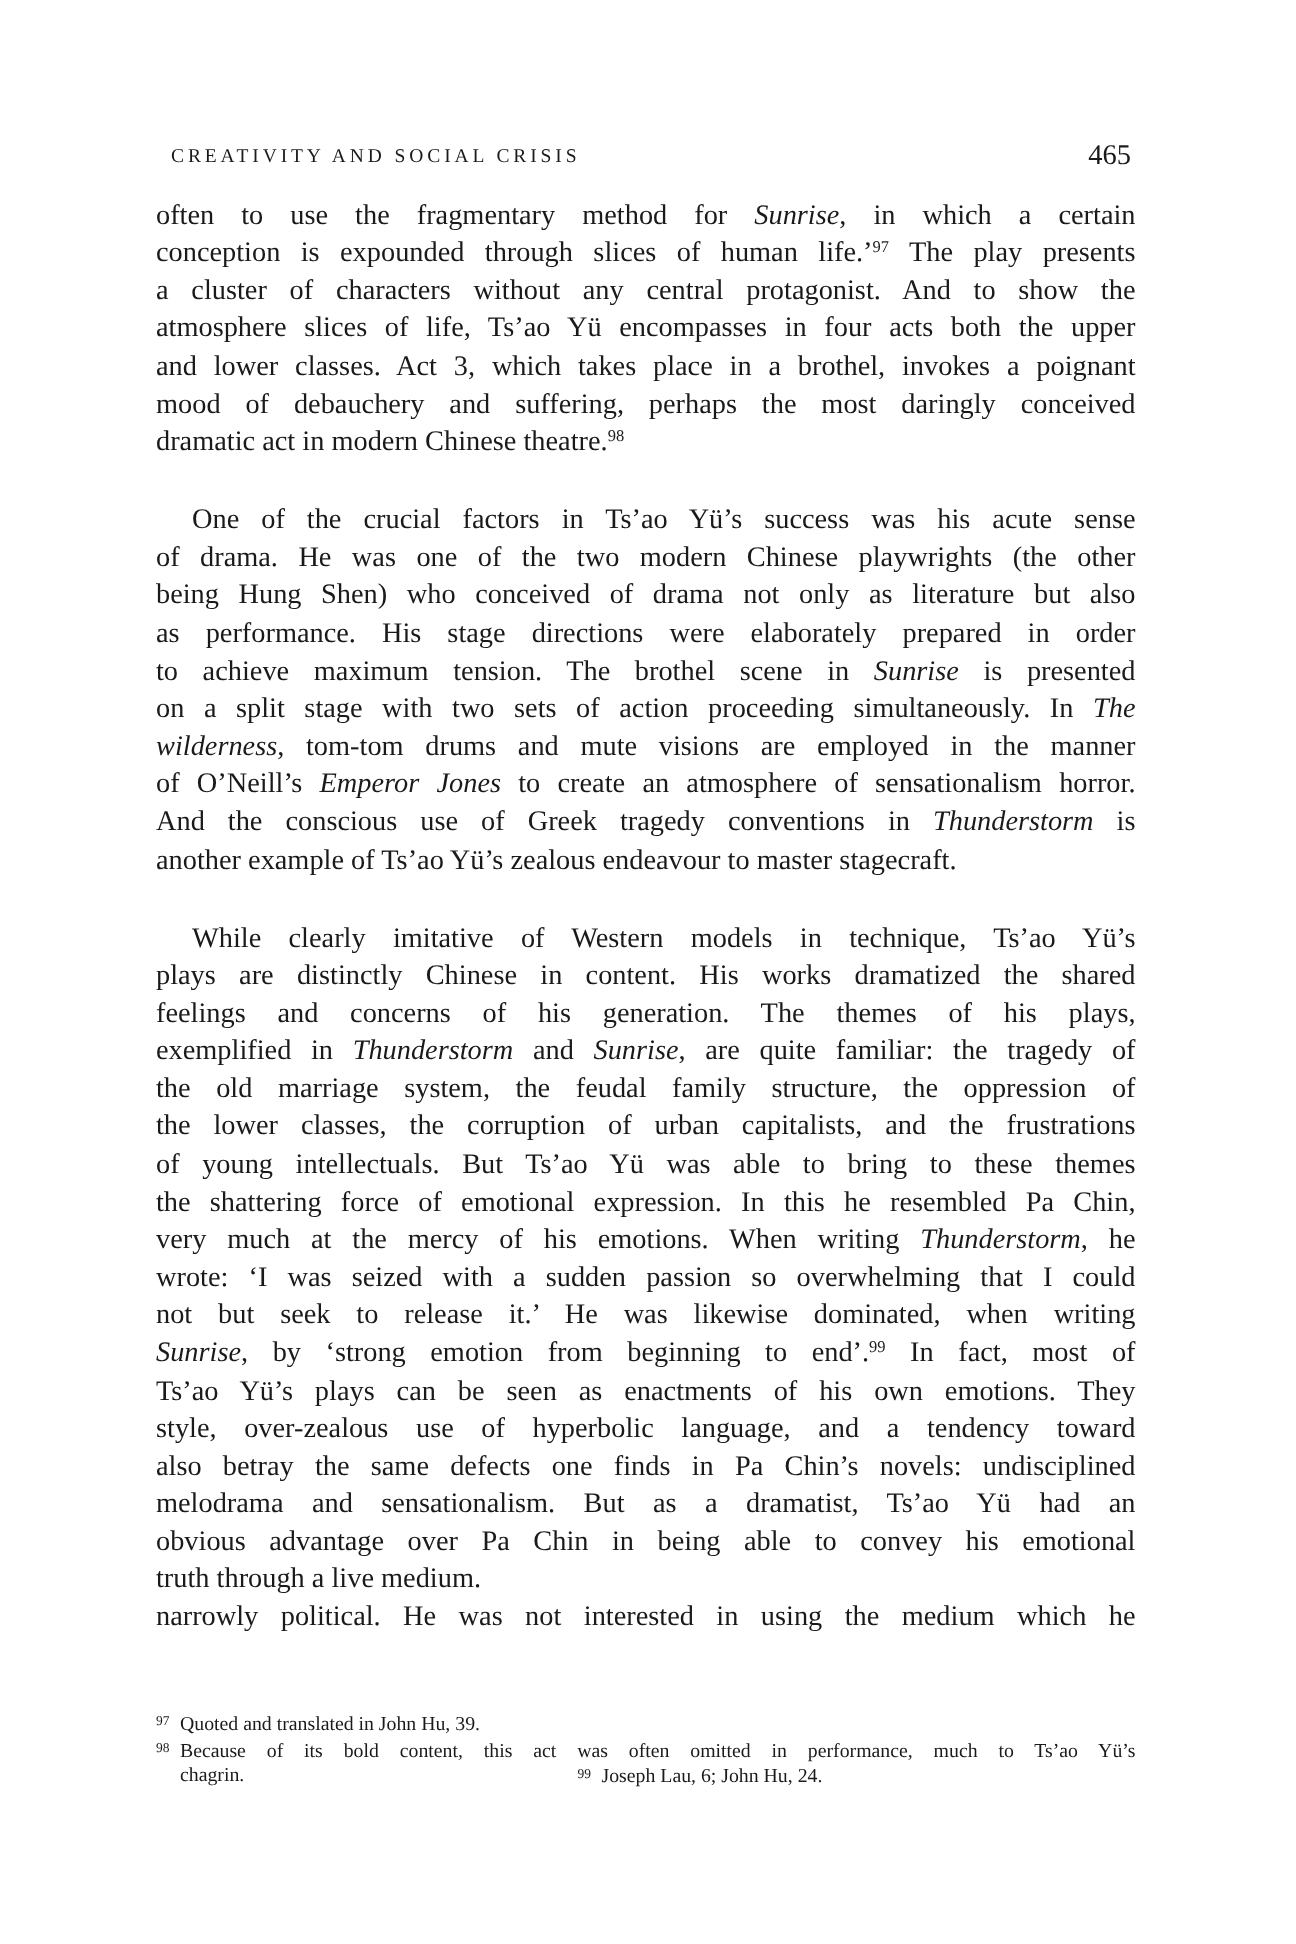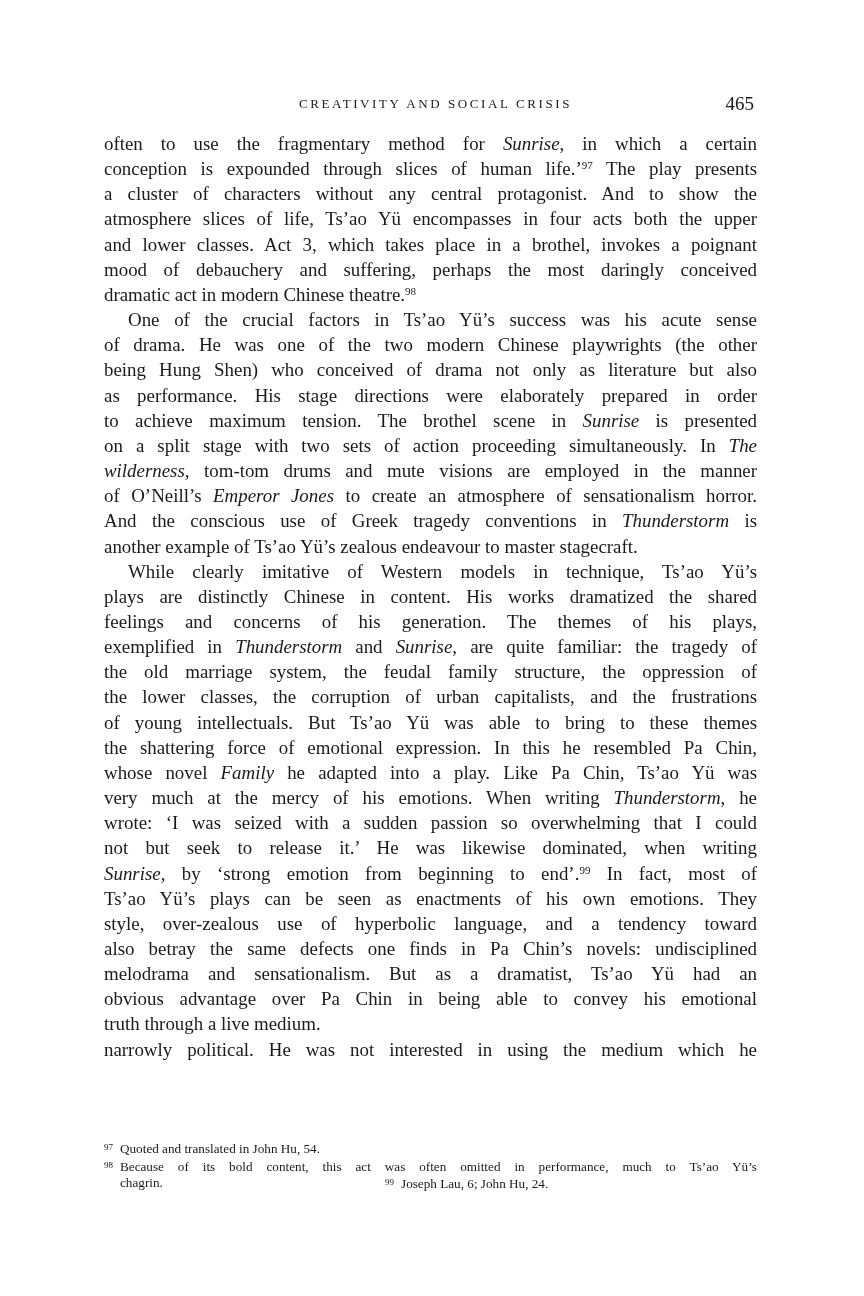--- a/index.html
+++ b/index.html
@@ -1,26 +1,26 @@
 <!DOCTYPE html>
 <html><head>
 <meta charset="utf-8">
 <style>
   html, body { margin: 0; padding: 0; background: #ffffff; }
   body { width: 864px; height: 1296px; position: relative; overflow: hidden;
          font-family: "Liberation Serif", "DejaVu Serif", serif; color: #1a1a1a; }
   .header { position: absolute; top: 93px; left: 104px; width: 653px; height: 22px; }
-  .running-head { position: absolute; left: 0; width: 100%; text-align: center;
+  .running-head { position: absolute; left: 0; width: 100%; text-align: left;
                   font-size: 13px; letter-spacing: 2.6px; top: 3px; padding-left: 10px; box-sizing: border-box; }
   .page-number { position: absolute; right: 3px; top: 0px; font-size: 19px; margin-left: 20px; }
   .body-text { position: absolute; top: 131px; left: 104px; width: 653px; }
   .line { display: block; height: 25.16px; line-height: 25.16px; font-size: 18.9px;
           text-align: justify; text-align-last: justify; white-space: nowrap; }
   .line.last { text-align-last: left; }
-  .line.indent { padding-left: 24px; }
+  .line.indent { padding-left: 24px; margin-top: 27px; }
   i { font-style: italic; }
   sup { font-size: 11px; vertical-align: 6px; line-height: 0; }
   .footnotes { position: absolute; top: 1139px; left: 104px; width: 653px; font-size: 13.2px; }
   .fn { display: block; height: 17.5px; line-height: 17.5px; white-space: nowrap; }
   .fn-num { display: inline-block; width: 16px; font-size: 9px; vertical-align: 3px; }
   .fn-cont { padding-left: 16px; text-align: right; }
   .fn-sub { position: absolute; left: 281px; }
 </style>
 </head>
 <body>
@@ -49,37 +49,36 @@
     <span class="line"><span>And the conscious use of Greek tragedy conventions in </span><i>Thunderstorm</i><span> is</span></span>
     <span class="line last"><span>another example of Ts’ao Yü’s zealous endeavour to master stagecraft.</span></span>
     <span class="line indent"><span>While clearly imitative of Western models in technique, Ts’ao Yü’s</span></span>
     <span class="line"><span>plays are distinctly Chinese in content. His works dramatized the shared</span></span>
     <span class="line"><span>feelings and concerns of his generation. The themes of his plays,</span></span>
     <span class="line"><span>exemplified in </span><i>Thunderstorm</i><span> and </span><i>Sunrise</i><span>, are quite familiar: the tragedy of</span></span>
     <span class="line"><span>the old marriage system, the feudal family structure, the oppression of</span></span>
     <span class="line"><span>the lower classes, the corruption of urban capitalists, and the frustrations</span></span>
     <span class="line"><span>of young intellectuals. But Ts’ao Yü was able to bring to these themes</span></span>
     <span class="line"><span>the shattering force of emotional expression. In this he resembled Pa Chin,</span></span>
-    <span class="line"><span>whose novel </span><i>Family</i><span> he adapted into a play. Like Pa Chin, Ts’ao Yü was</span></span>
     <span class="line"><span>very much at the mercy of his emotions. When writing </span><i>Thunderstorm</i><span>, he</span></span>
     <span class="line"><span>wrote: ‘I was seized with a sudden passion so overwhelming that I could</span></span>
     <span class="line"><span>not but seek to release it.’ He was likewise dominated, when writing</span></span>
     <span class="line"><i>Sunrise</i><span>, by ‘strong emotion from beginning to end’.</span><sup>99</sup><span> In fact, most of</span></span>
     <span class="line"><span>Ts’ao Yü’s plays can be seen as enactments of his own emotions. They</span></span>
     <span class="line"><span>style, over-zealous use of hyperbolic language, and a tendency toward</span></span>
     <span class="line"><span>also betray the same defects one finds in Pa Chin’s novels: undisciplined</span></span>
     <span class="line"><span>melodrama and sensationalism. But as a dramatist, Ts’ao Yü had an</span></span>
     <span class="line"><span>obvious advantage over Pa Chin in being able to convey his emotional</span></span>
     <span class="line last"><span>truth through a live medium.</span></span>
     <span class="line"><span>narrowly political. He was not interested in using the medium which he</span></span>
   </div>
 
 <div class="footnotes">
   <div class="fn">
-    <span class="fn-num">97</span><span>Quoted and translated in John Hu, 54.</span>
+    <span class="fn-num">97</span><span>Quoted and translated in John Hu, 39.</span>
   </div>
   <div class="fn">
     <span class="fn-num">98</span><span style="display:inline-block;width:637px;text-align:justify;text-align-last:justify;">Because of its bold content, this act was often omitted in performance, much to Ts’ao Yü’s</span>
   </div>
   <div class="fn" style="position:relative;">
     <span class="fn-cont">chagrin.</span>
     <span class="fn-sub">
       <span class="fn-num">99</span><span>Joseph Lau, 6; John Hu, 24.</span>
     </span>
   </div>

